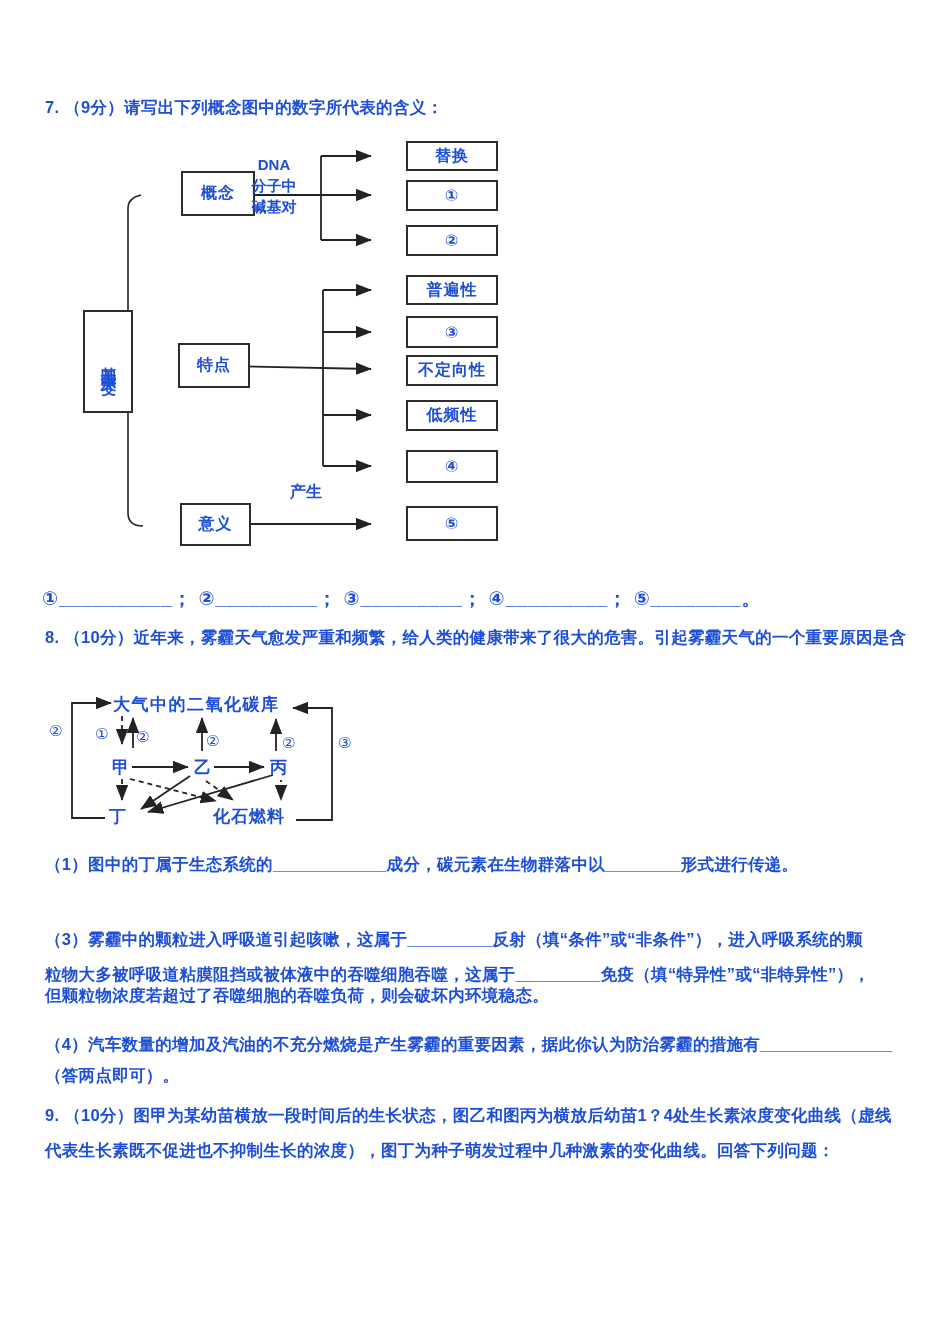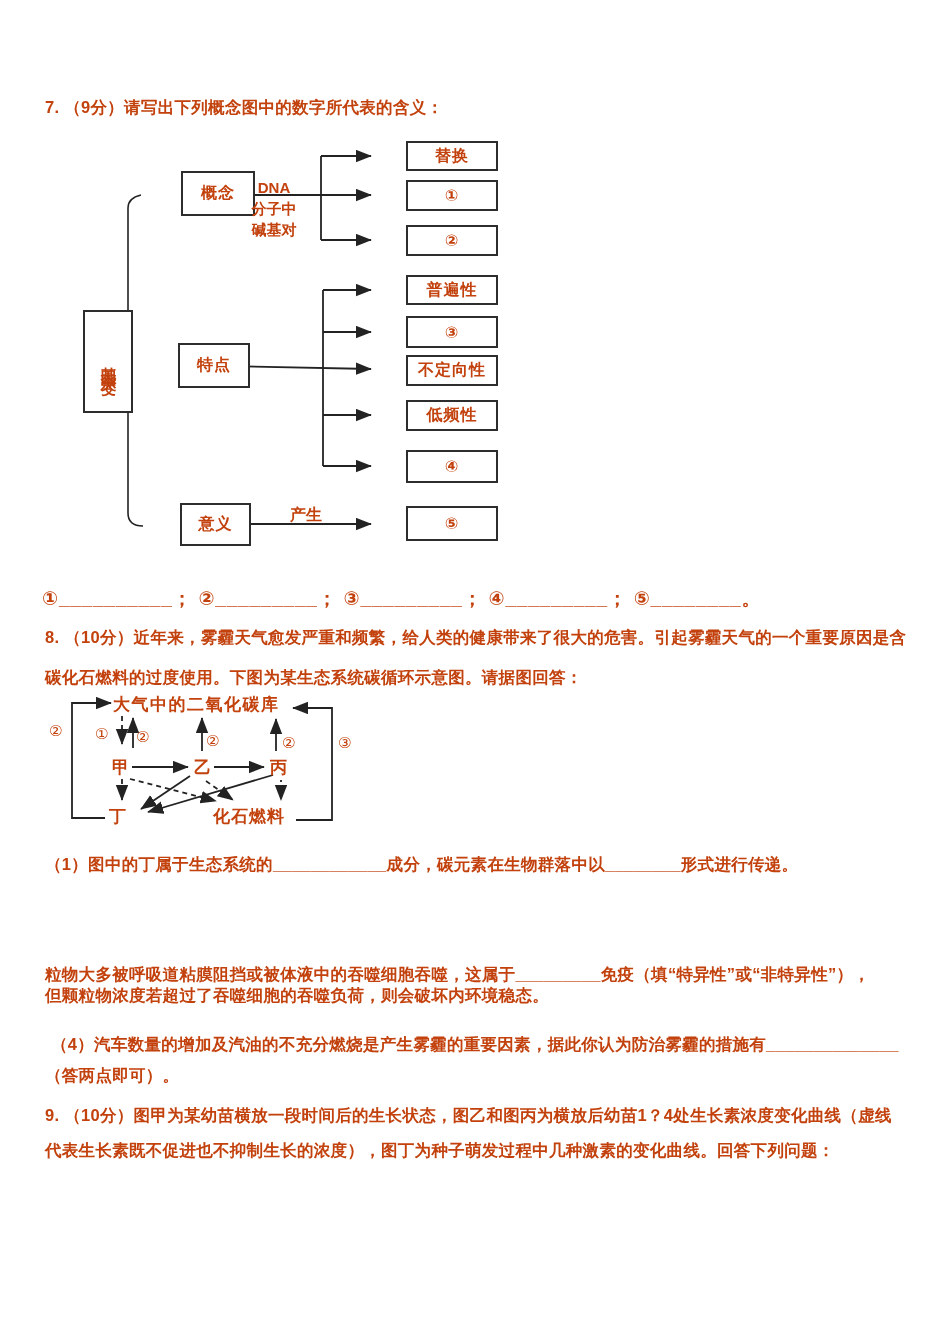--- a/index.html
+++ b/index.html
@@ -1,36 +1,36 @@
 <!DOCTYPE html>
 <html><head>
 <meta charset="utf-8">
 <style>
   html,body{margin:0;padding:0;background:#e8e8e8;}
   .page{
     position:relative;width:950px;height:1344px;background:#ffffff;
-    font-family:"Liberation Sans","DejaVu Sans",sans-serif;color:#c2410c;
+    font-family:"Liberation Sans","DejaVu Sans",sans-serif;color:#1d4ed8;
     overflow:hidden;margin:0 auto;
   }
   .tline{
     position:absolute;white-space:pre;font-size:16.5px;font-weight:700;
     letter-spacing:0.3px;line-height:22px;
   }
   .answer{font-weight:700;font-size:19px;letter-spacing:0.8px;}
   .diagram{position:absolute;}
   .diagram svg{position:absolute;left:0;top:0;}
   .box{
     position:absolute;border:2px solid #2d2d2d;box-sizing:border-box;
     display:flex;align-items:center;justify-content:center;
     font-size:16px;font-weight:700;text-align:center;background:#fff;
     letter-spacing:1px;
     margin-left:28px;
   }
   .vert{writing-mode:vertical-rl;text-orientation:upright;letter-spacing:4px;}
-  .dlabel{position:absolute;font-weight:700;text-align:center;margin-top:23px;}
+  .dlabel{position:absolute;font-weight:700;text-align:center;}
   .edge-lines div{line-height:21px;font-size:15px;}
   .cnode{position:absolute;font-size:17px;font-weight:700;white-space:pre;}
   .clabel{position:absolute;font-size:15px;font-weight:400;}
   .s{stroke:#232323;stroke-width:1.8;fill:none;}
   .thin{stroke-width:1.6;}
   .d{stroke-dasharray:5 4;}
   .dot{stroke-dasharray:2 3;}
 </style>
 </head>
 <body>
@@ -84,21 +84,20 @@
     <div class="box" style="left:333px;top:178px;width:92px;height:32px">③</div>
     <div class="box" style="left:333px;top:217px;width:92px;height:31px">不定向性</div>
     <div class="box" style="left:333px;top:262px;width:92px;height:31px">低频性</div>
     <div class="box" style="left:333px;top:312px;width:92px;height:33px">④</div>
     <div class="box" style="left:333px;top:368px;width:92px;height:35px">⑤</div>
   </div>
 
   <div class="tline answer" style="left:42px;top:588px">①__________； ②_________； ③_________； ④_________； ⑤________。</div>
 
   <div class="tline" style="left:45px;top:626px">8. （10分）近年来，雾霾天气愈发严重和频繁，给人类的健康带来了很大的危害。引起雾霾天气的一个重要原因是含</div>
-  <div class="tline" style="left:45px;top:666px">碳化石燃料的过度使用。下图为某生态系统碳循环示意图。请据图回答：</div>
 
   <div class="diagram" style="left:45px;top:691px;width:340px;height:155px">
     <svg width="340" height="155" viewBox="0 0 340 155">
       <defs>
         <marker id="ah2" markerWidth="10" markerHeight="8" refX="8.5" refY="3.5" orient="auto">
           <path d="M0,0 L9,3.5 L0,7 Z" fill="#232323"></path>
         </marker>
       </defs>
 
       <path class="s" d="M60,127 L27,127 L27,12 L66,12" marker-end="url(#ah2)"></path>
@@ -136,21 +135,22 @@
 
     <div class="clabel" style="left:4px;top:31px">②</div>
     <div class="clabel" style="left:50px;top:34px">①</div>
     <div class="clabel" style="left:91px;top:37px">②</div>
     <div class="clabel" style="left:161px;top:41px">②</div>
     <div class="clabel" style="left:237px;top:43px">②</div>
     <div class="clabel" style="left:293px;top:43px">③</div>
   </div>
 
   <div class="tline" style="left:45px;top:853px">（1）图中的丁属于生态系统的____________成分，碳元素在生物群落中以________形式进行传递。</div>
+  <div class="tline" style="left:45px;top:928px">（3）雾霾中的颗粒进入呼吸道引起咳嗽，这属于_________反射（填“条件”或“非条件”），进入呼吸系统的颗</div>
   <div class="tline" style="left:45px;top:963px">粒物大多被呼吸道粘膜阻挡或被体液中的吞噬细胞吞噬，这属于_________免疫（填“特异性”或“非特异性”），</div>
   <div class="tline" style="left:45px;top:984px">但颗粒物浓度若超过了吞噬细胞的吞噬负荷，则会破坏内环境稳态。</div>
-  <div class="tline" style="left:51px;top:1033px">（4）汽车数量的增加及汽油的不充分燃烧是产生雾霾的重要因素，据此你认为防治雾霾的措施有______________</div>
+  <div class="tline" style="left:45px;top:1033px">（4）汽车数量的增加及汽油的不充分燃烧是产生雾霾的重要因素，据此你认为防治雾霾的措施有______________</div>
   <div class="tline" style="left:45px;top:1064px">（答两点即可）。</div>
 
   <div class="tline" style="left:45px;top:1104px">9. （10分）图甲为某幼苗横放一段时间后的生长状态，图乙和图丙为横放后幼苗1？4处生长素浓度变化曲线（虚线</div>
   <div class="tline" style="left:45px;top:1139px">代表生长素既不促进也不抑制生长的浓度），图丁为种子萌发过程中几种激素的变化曲线。回答下列问题：</div>
 
 </div>
 
 </body></html>

